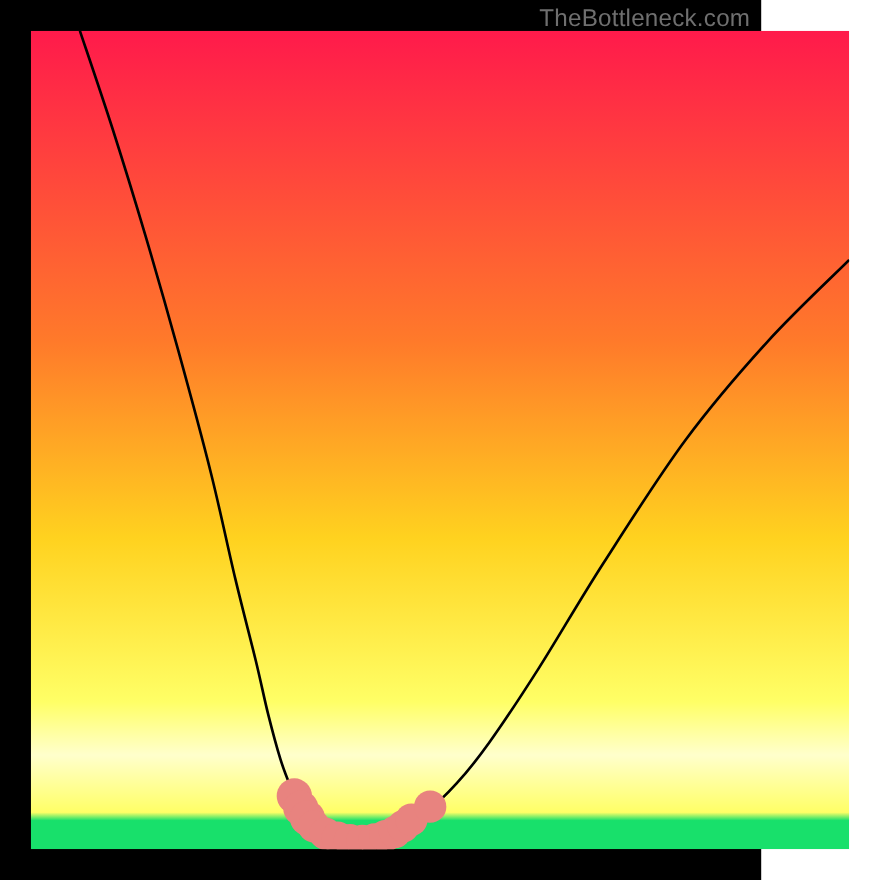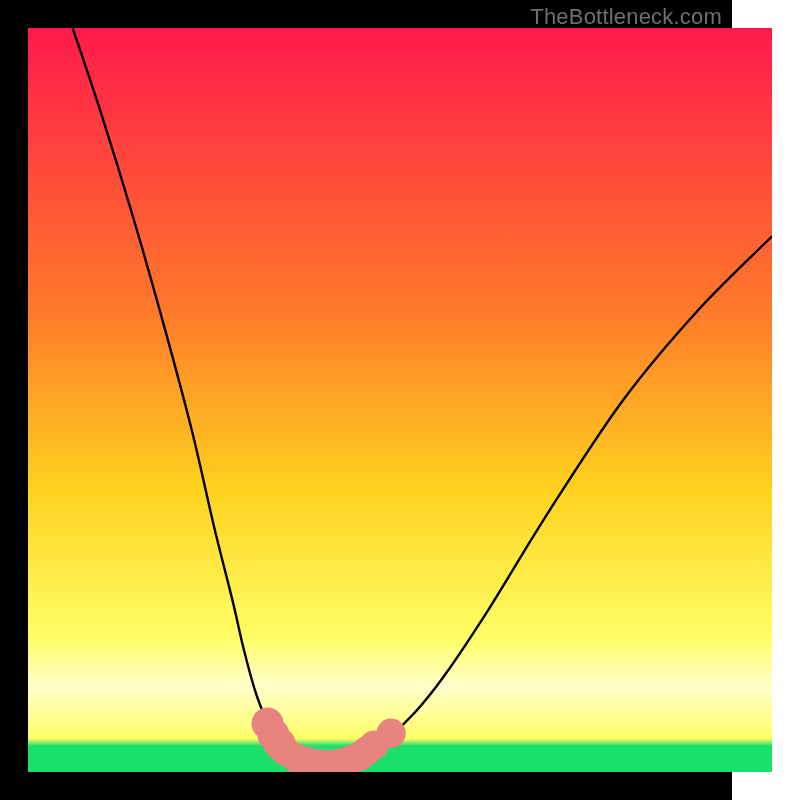--- a/index.html
+++ b/index.html
@@ -8,21 +8,20 @@
     width: 800px;
     height: 800px;
     overflow: hidden;
     font-family: Arial, Helvetica, sans-serif;
   }
   .frame {
     width: 692px;
     height: 800px;
     background: #000;
     position: relative;
-    padding-left: 40px;
   }
   .plot {
     position: absolute;
     left: 28px;
     top: 28px;
     width: 744px;
     height: 744px;
   }
   .watermark {
     position: absolute;

